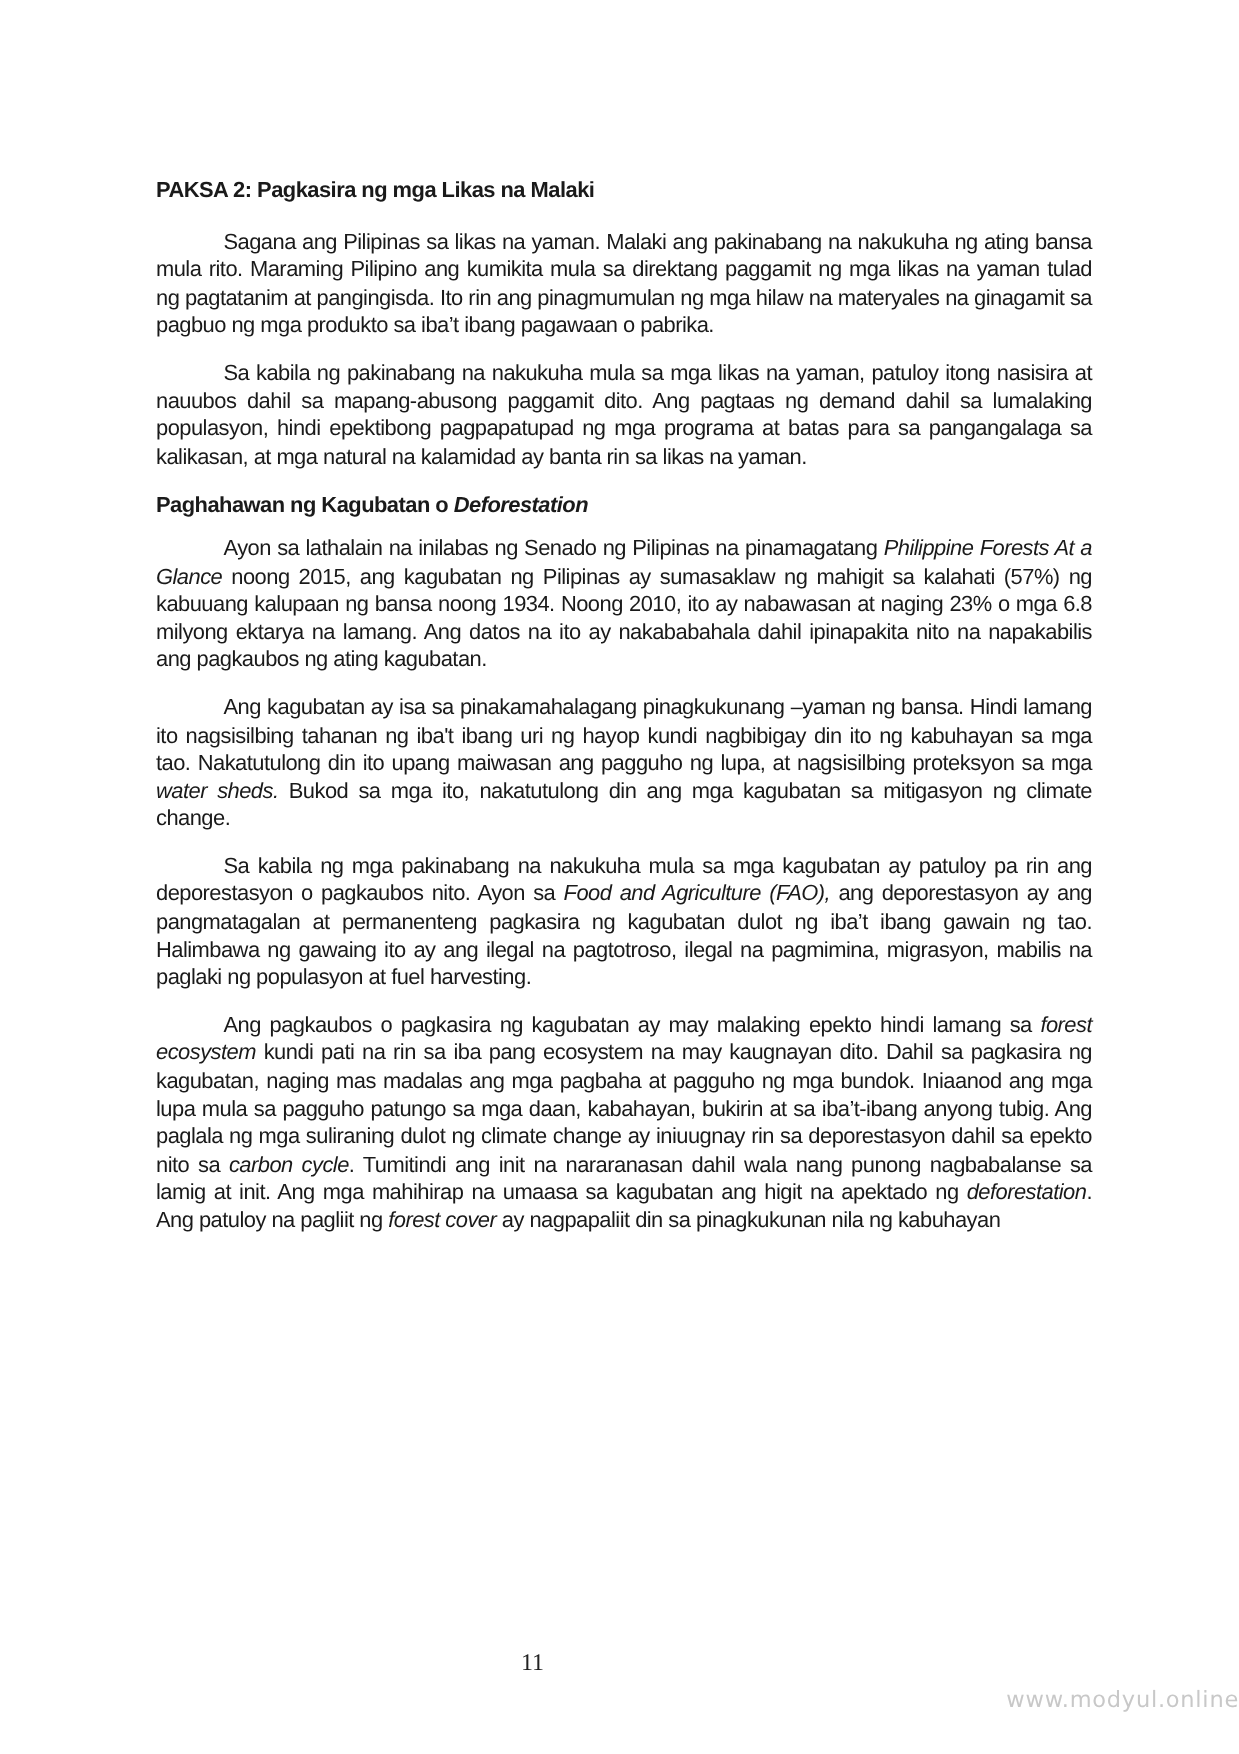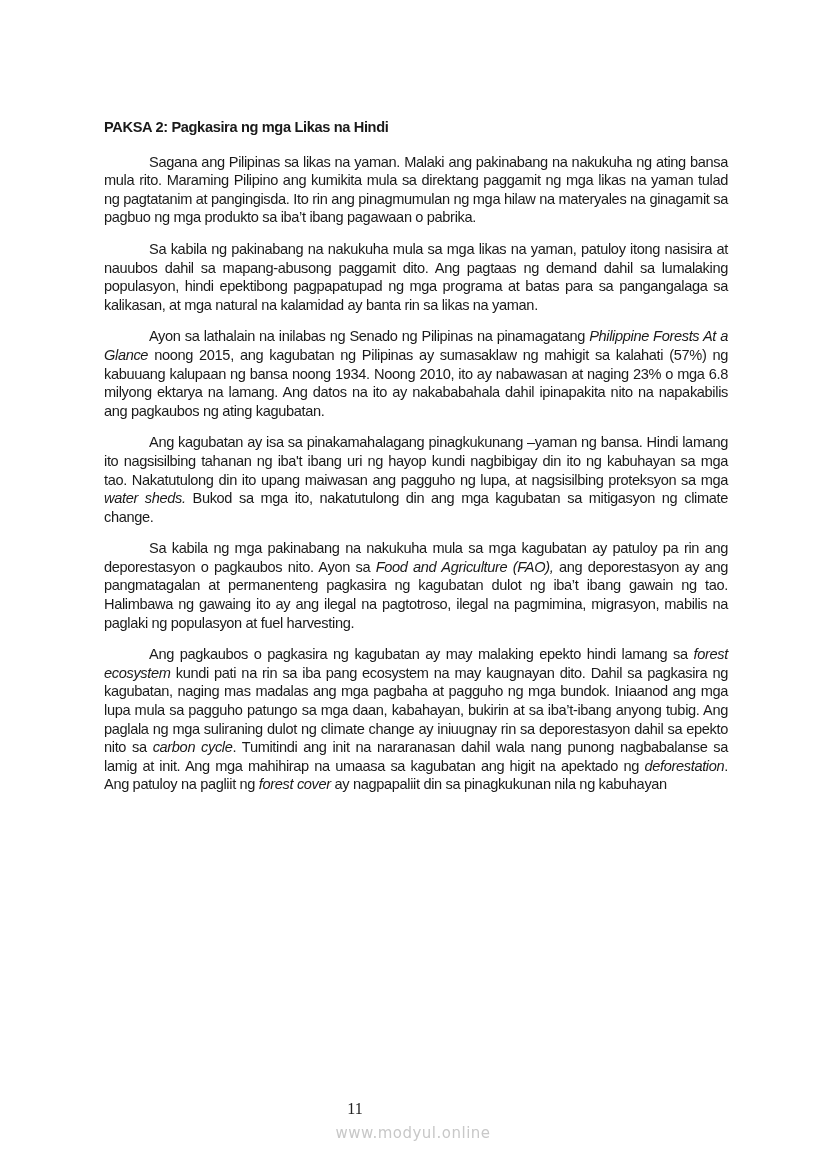--- a/index.html
+++ b/index.html
@@ -11,33 +11,34 @@
   }
   .title { font-weight: bold; font-size: 14.6px; margin: 0 0 16px 0; }
   .subhead { font-weight: bold; margin: 14px 0 10px 0; }
   p.para { margin: 0 0 13px 0; text-align: justify; text-indent: 45px; }
   i { font-style: italic; }
   .pagenum {
     position: absolute; left: 0; width: 710px; top: 1100px; text-align: center;
     font-family: "Liberation Serif", serif; font-size: 16px; color: #222;
   }
   .watermark {
-    position: absolute; left: 0; width: 826px; top: 1124px; text-align: center;
+    position: absolute; left: 0; width: 826px; top: 1124px; text-align: right;
     font-family: "DejaVu Sans", sans-serif; font-size: 15px; color: #c8c8c8; letter-spacing: 0.5px;
   }
 </style>
 </head>
 <body>
 
 <div class="page">
-  <div class="title">PAKSA 2: Pagkasira ng mga Likas na Hindi</div>
+  <div class="title">PAKSA 2: Pagkasira ng mga Likas na Malaki</div>
 
   <p class="para">Sagana ang Pilipinas sa likas na yaman. Malaki ang pakinabang na nakukuha ng ating bansa mula rito. Maraming Pilipino ang kumikita mula sa direktang paggamit ng mga likas na yaman tulad ng pagtatanim at pangingisda. Ito rin ang pinagmumulan ng mga hilaw na materyales na ginagamit sa pagbuo ng mga produkto sa iba’t ibang pagawaan o pabrika.</p>
   <p class="para">Sa kabila ng pakinabang na nakukuha mula sa mga likas na yaman, patuloy itong nasisira at nauubos dahil sa mapang-abusong paggamit dito. Ang  pagtaas ng demand dahil sa  lumalaking populasyon, hindi epektibong pagpapatupad ng mga programa at batas para sa pangangalaga sa kalikasan, at mga natural na kalamidad ay banta rin sa likas na yaman.</p>
 
+  <div class="subhead"><span>Paghahawan ng Kagubatan o </span><i>Deforestation</i></div>
 
   <p class="para"><span>Ayon sa lathalain na inilabas ng Senado ng Pilipinas na pinamagatang </span><i>Philippine Forests At a Glance</i><span> noong 2015, ang kagubatan ng Pilipinas ay sumasaklaw ng mahigit sa kalahati (57%) ng kabuuang kalupaan ng bansa noong 1934. Noong 2010, ito ay nabawasan at naging 23% o mga 6.8 milyong ektarya na lamang. Ang datos na ito ay nakababahala dahil ipinapakita nito na napakabilis ang pagkaubos ng ating kagubatan.</span></p>
 
   <p class="para"><span>Ang kagubatan ay isa sa pinakamahalagang pinagkukunang –yaman ng bansa. Hindi lamang ito nagsisilbing tahanan ng iba't ibang uri ng hayop kundi nagbibigay din ito ng kabuhayan sa mga tao. Nakatutulong din ito upang maiwasan ang pagguho ng lupa, at nagsisilbing proteksyon sa mga </span><i>water sheds.</i><span> Bukod sa mga ito, nakatutulong din ang mga kagubatan sa mitigasyon ng climate change.</span></p>
 
   <p class="para"><span>Sa kabila ng mga pakinabang na nakukuha  mula sa mga kagubatan ay patuloy pa rin ang deporestasyon o pagkaubos nito. Ayon sa </span><i>Food and Agriculture (FAO),</i><span> ang deporestasyon ay ang pangmatagalan at permanenteng pagkasira ng kagubatan dulot ng iba’t ibang gawain ng tao.  Halimbawa ng gawaing ito ay ang ilegal na pagtotroso, ilegal na pagmimina, migrasyon, mabilis na paglaki ng populasyon at fuel harvesting.</span></p>
 
   <p class="para"><span>Ang pagkaubos o pagkasira ng kagubatan ay may malaking epekto hindi lamang sa </span><i>forest ecosystem</i><span> kundi pati na rin sa iba pang ecosystem na may kaugnayan dito. Dahil sa pagkasira ng kagubatan, naging mas madalas ang mga pagbaha at pagguho ng mga bundok. Iniaanod ang mga lupa mula sa pagguho patungo sa mga daan, kabahayan, bukirin at sa iba’t-ibang anyong tubig. Ang paglala ng mga suliraning dulot ng climate change ay iniuugnay rin sa deporestasyon dahil sa epekto nito sa </span><i>carbon cycle</i><span>. Tumitindi ang init na nararanasan dahil wala nang punong nagbabalanse sa lamig at init. Ang mga mahihirap na umaasa sa kagubatan ang higit na apektado ng </span><i>deforestation</i><span>. Ang patuloy na pagliit ng </span><i>forest cover</i><span> ay nagpapaliit din sa pinagkukunan nila ng kabuhayan</span></p>
 </div>
 

